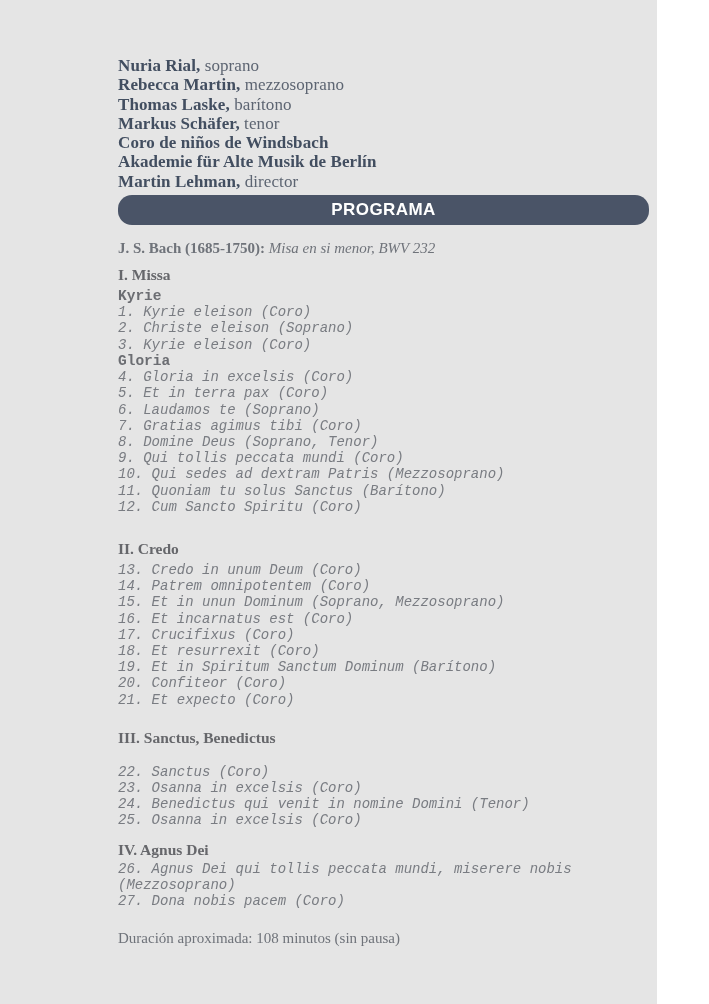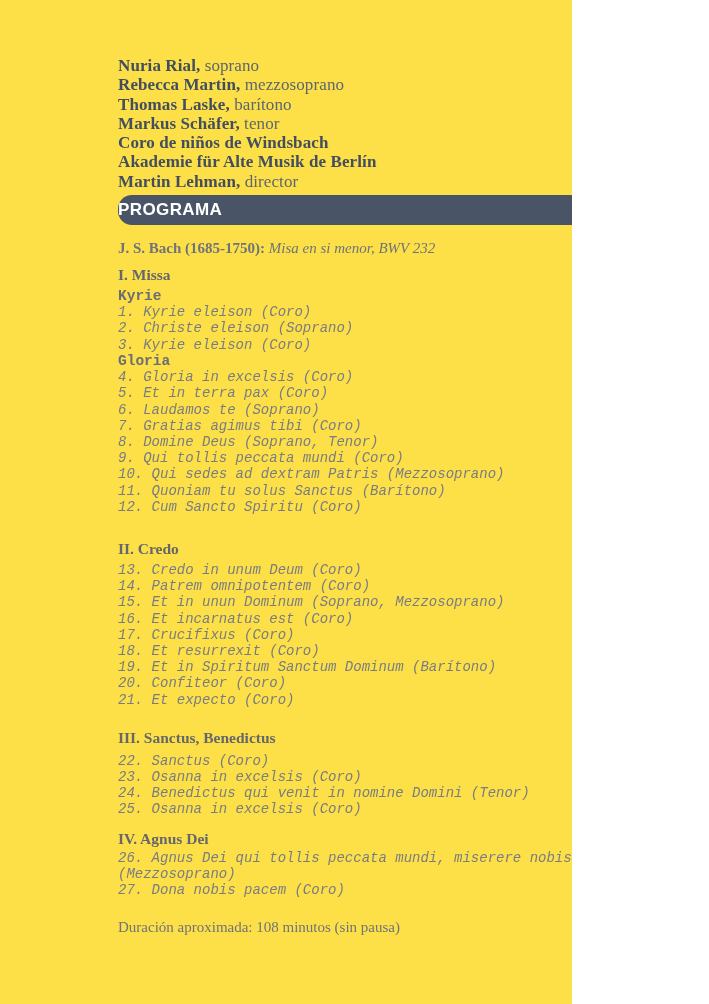--- a/index.html
+++ b/index.html
@@ -1,20 +1,20 @@
 <!DOCTYPE html>
 <html><head>
 <meta charset="utf-8">
 <style>
   html, body { margin: 0; padding: 0; background: #ffffff; }
   .page {
     position: relative;
-    width: 572px;
+    width: 657px;
     height: 1004px;
-    background: #fde047;
+    background: #e5e5e5;
     font-family: "Liberation Serif", serif;
     overflow: hidden;
   }
   .content {
     position: absolute;
     left: 118px;
     top: 0;
     width: 531px;
   }
   
@@ -27,20 +27,21 @@
   .perf-name { font-weight: bold; color: #424e60; }
   .perf-role { font-weight: normal; color: #5d6572; }
   
   .banner {
     margin-top: 4px;
     height: 30px;
     border-radius: 14px;
     background: #4a5467;
     display: flex;
     align-items: center;
+    justify-content: center;
   }
   .banner-label {
     font-family: "Liberation Sans", sans-serif;
     font-weight: bold;
     font-size: 17px;
     letter-spacing: 0.4px;
     color: #ffffff;
   }
   
   .work-line {
@@ -53,21 +54,21 @@
   .work-title { font-style: italic; }
   
   .section-heading {
     font-weight: bold;
     font-size: 15.5px;
     line-height: 17px;
     color: #66676b;
   }
   .h1 { margin-top: 9px; margin-bottom: 5px; }
   .h2 { margin-top: 25px; margin-bottom: 5px; }
-  .h3 { margin-top: 21px; margin-bottom: 7px; }
+  .h3 { margin-top: 21px; margin-bottom: 18px; }
   .h4 { margin-top: 12px; margin-bottom: 3px; }
   .prog-line {
     font-size: 14px;
     line-height: 16.2px;
     color: #797c82;
     font-family: Liberation Mono, monospace;
   }
   .prog-line.italic { font-style: italic; }
   .prog-line.bold {
     font-style: normal;

